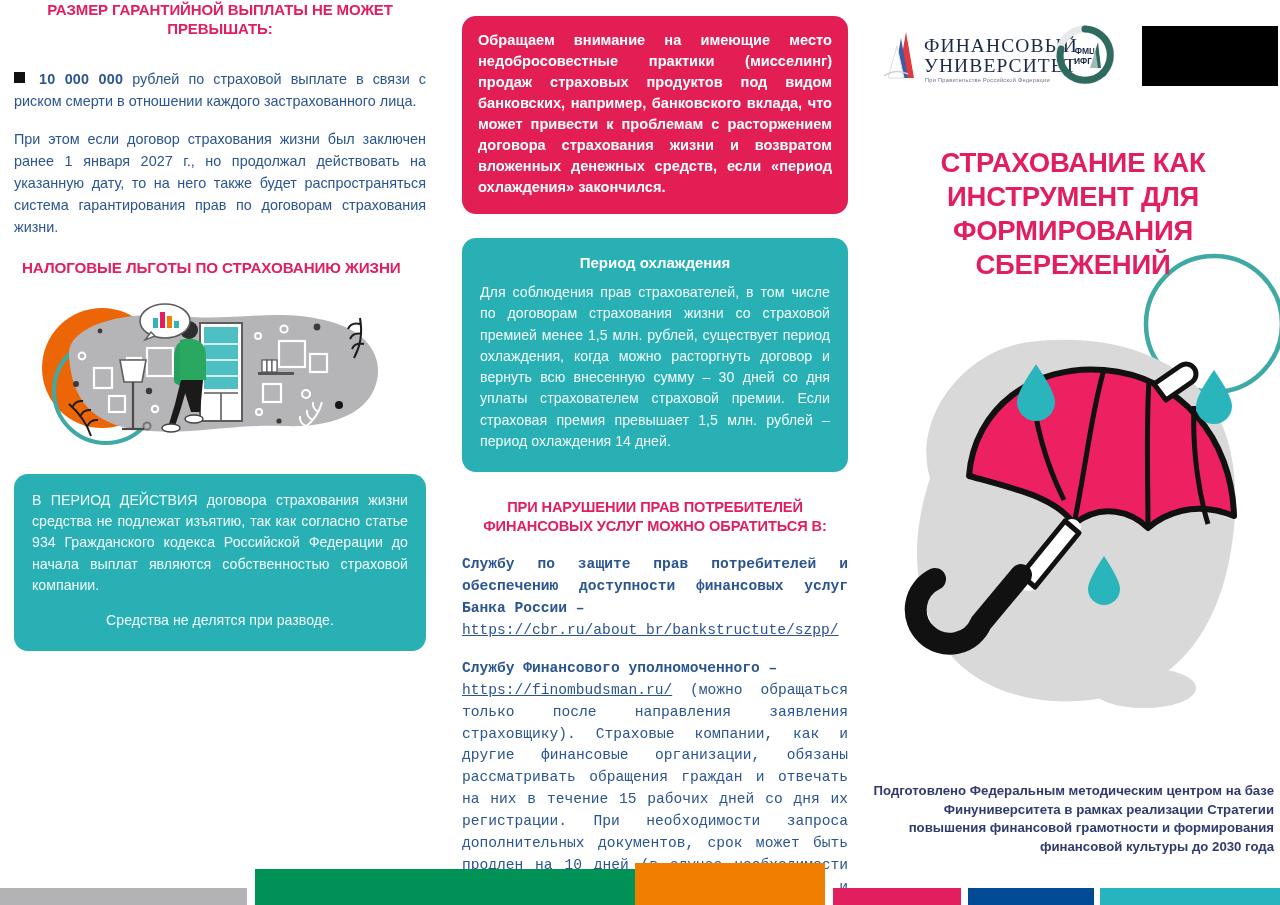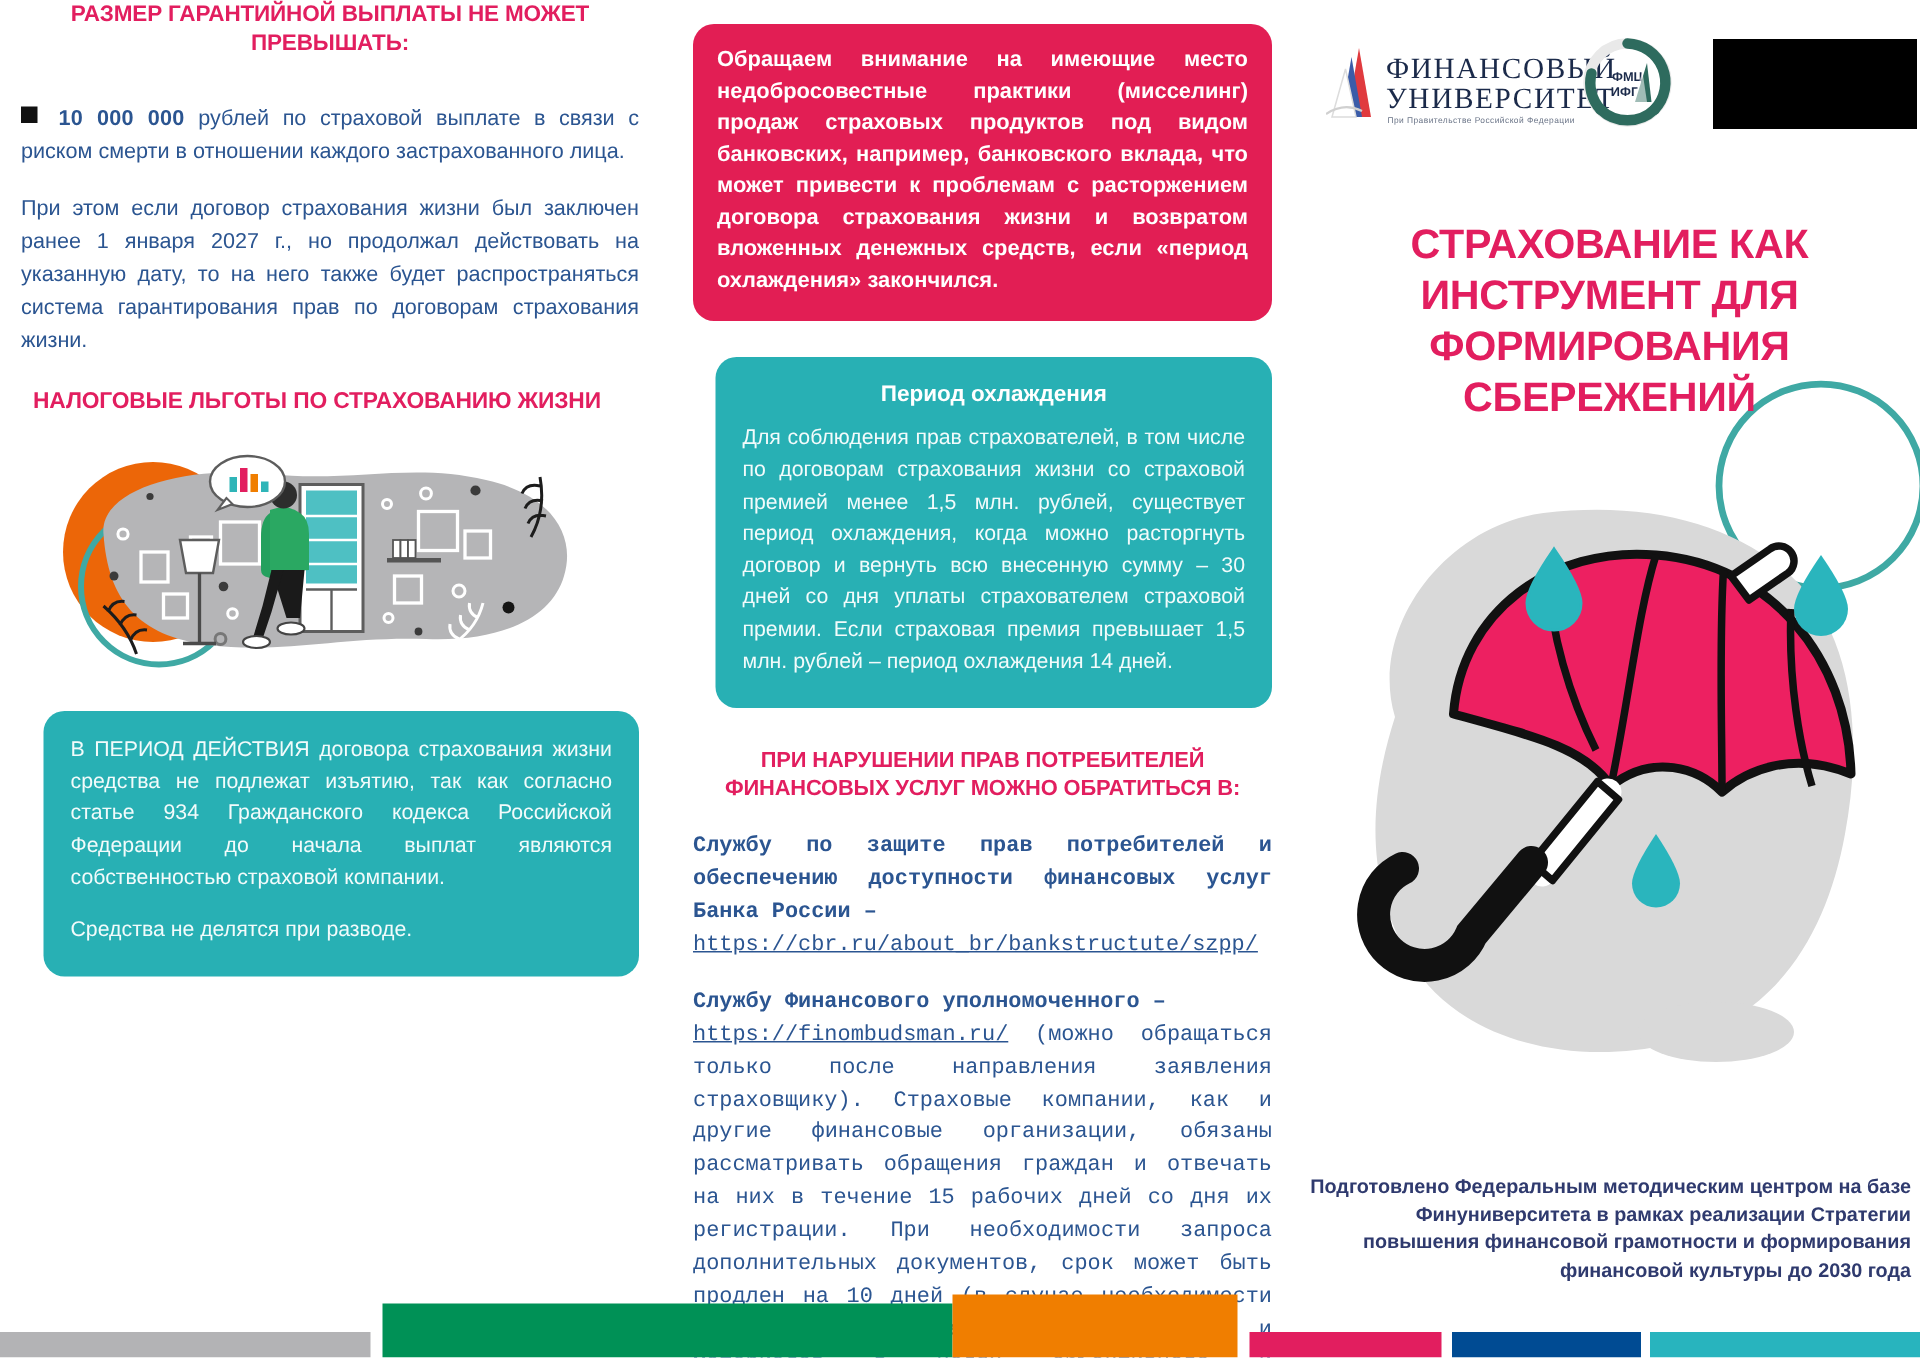--- a/index.html
+++ b/index.html
@@ -53,21 +53,20 @@
 
   
   .illus-left { position: relative; width: 412px; height: 160px; margin-top: 20px; }
 
   
   .teal-card {
     background: #28b0b4;
     border-radius: 14px;
     color: #ffffff;
     padding: 16px 18px 20px 18px;
-    margin-left: 15px;
   }
   .teal-card .card-title {
     text-align: center;
     font-weight: bold;
     font-size: 15px;
     margin-bottom: 11px;
     color:#fff;
   }
   .teal-card .card-body {
     font-size: 14.2px;
@@ -222,21 +221,21 @@
         <path d="M137 36 l-6 8 l10 -4 z" fill="#fff" stroke="#5d5d5d" stroke-width="1.4"></path>
 
         <path d="M346 22 q4 22 -6 40 M346 28 q-9 -2 -12 5 M348 38 q-9 -2 -12 5 M350 48 q-9 -2 -12 5" fill="none" stroke="#1c1c1c" stroke-width="2"></path>
         <path d="M55 108 q16 14 22 32 M58 112 q3 -8 11 -7 M66 121 q3 -8 11 -7 M73 131 q3 -8 11 -7" fill="none" stroke="#1c1c1c" stroke-width="2"></path>
         <path d="M290 132 q14 -10 18 -26 M292 130 q-7 -3 -6 -10 M299 124 q-7 -3 -6 -10 M305 116 q-7 -3 -6 -10" fill="none" stroke="#fff" stroke-width="2"></path>
       </svg>
     </div>
 
     <div class="teal-card" style="margin-top:18px;">
       <div class="card-body">В ПЕРИОД ДЕЙСТВИЯ договора страхования жизни средства не подлежат изъятию, так как согласно статье 934 Гражданского кодекса Российской Федерации до начала выплат являются собственностью страховой компании.</div>
-      <div class="card-body" style="margin-top:14px; text-align:left;">Средства не делятся при разводе.</div>
+      <div class="card-body" style="margin-top:14px; text-align:center;">Средства не делятся при разводе.</div>
     </div>
   </div>
 
   <div class="col col-mid">
 
     <div class="pink-card" style="margin-top:16px;">
       <div class="card-body">Обращаем внимание на имеющие место недобросовестные практики (мисселинг) продаж страховых продуктов под видом банковских, например, банковского вклада, что может привести к проблемам с расторжением договора страхования жизни и возвратом вложенных денежных средств, если «период охлаждения» закончился.</div>
     </div>
 
     <div class="teal-card" style="margin-top:24px;">

